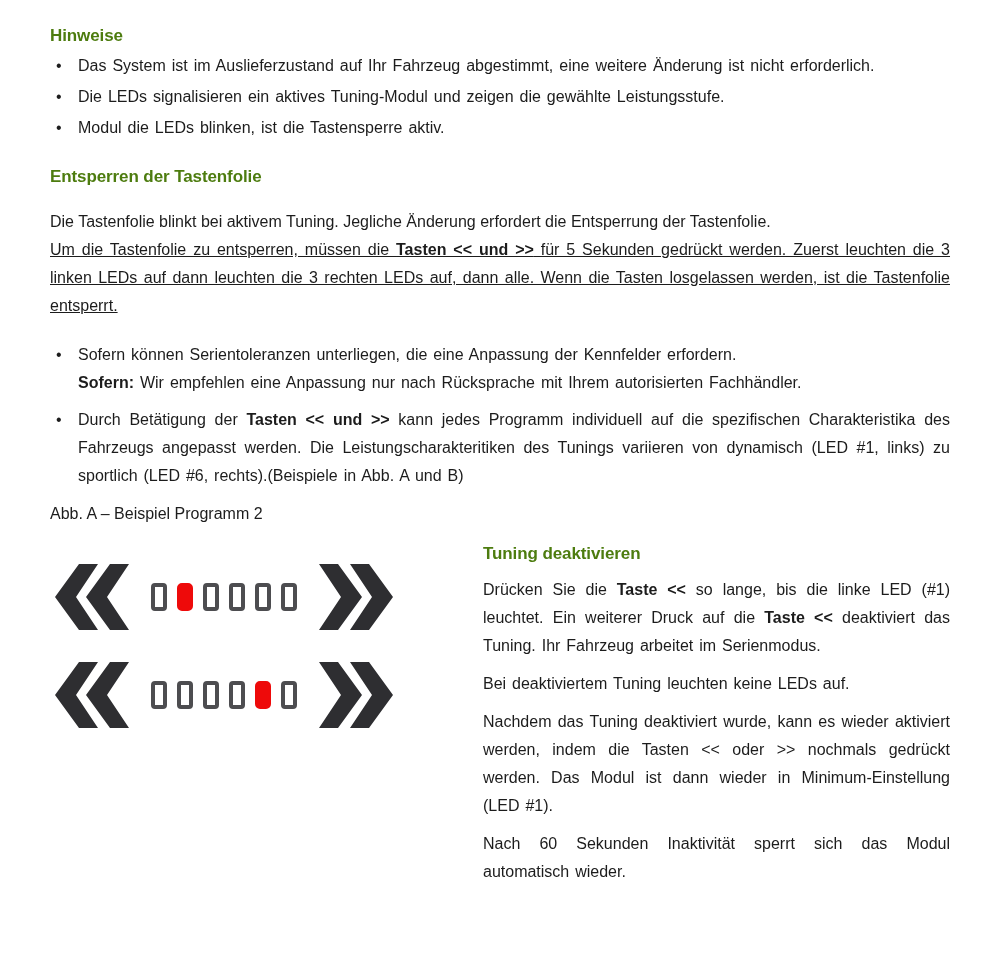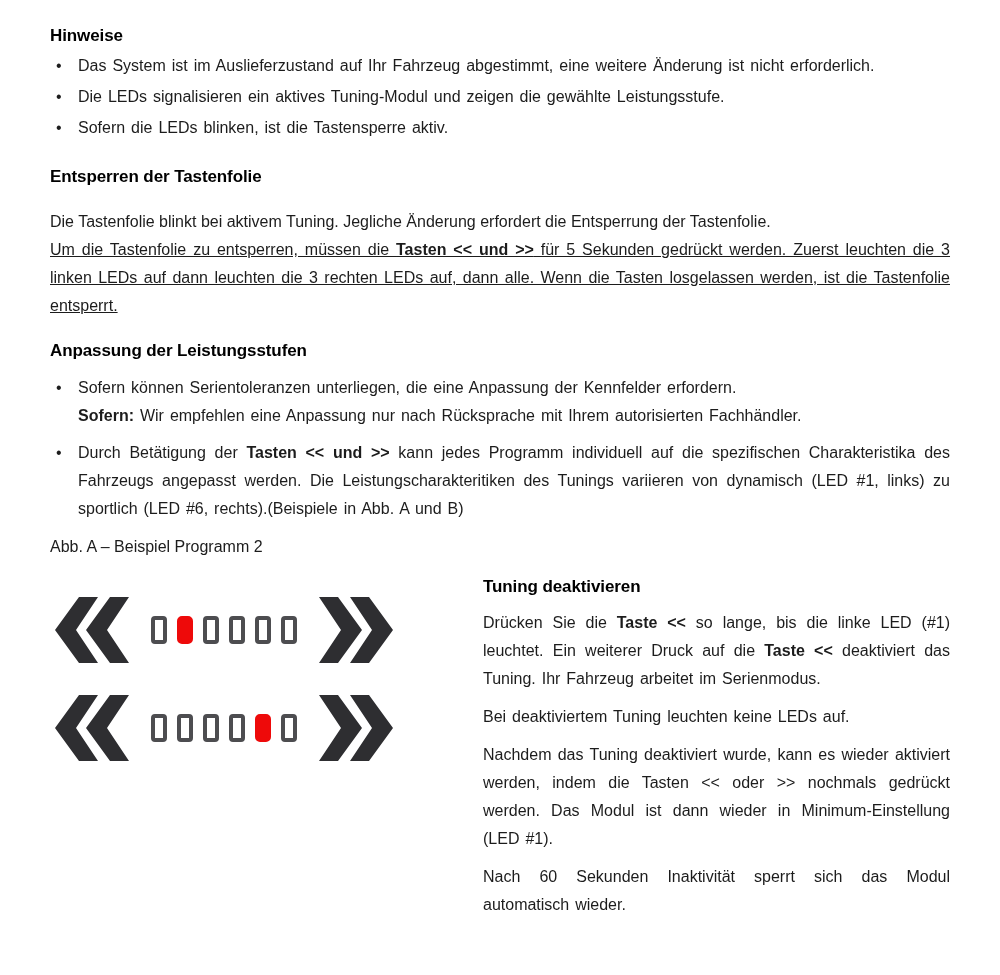--- a/index.html
+++ b/index.html
@@ -13,21 +13,21 @@
   html,body{background:#ffffff;}
   body{
     width:1000px;height:975px;overflow:hidden;
     font-family:"Liberation Sans",sans-serif;
     color:var(--text);
     font-size:16px;
   }
   .page{padding:26px 50px 0 50px;}
 
   .head{
-    font-size:17px;font-weight:700;color:#000000;
+    font-size:17px;font-weight:700;color:#4d7c0f;
     letter-spacing:-0.1px;
   }
 
   
   .sec-hinweise .head{margin-bottom:7px;}
   ul.bullets{list-style:none;}
   ul.bullets li{
     position:relative;padding-left:28px;margin-bottom:5px;
     line-height:26px;text-align:justify;word-spacing:1.5px;
   }
@@ -79,34 +79,33 @@
 </head>
 <body>
 
 <div class="page">
 
   <section class="sec-hinweise">
     <div class="head">Hinweise</div>
     <ul class="bullets">
       <li>Das System ist im Auslieferzustand auf Ihr Fahrzeug abgestimmt, eine weitere Änderung ist nicht erforderlich.</li>
       <li>Die LEDs signalisieren ein aktives Tuning-Modul und zeigen die gewählte Leistungsstufe.</li>
-      <li>Sofern die LEDs blinken, ist die Tastensperre aktiv.</li>
+      <li>Modul die LEDs blinken, ist die Tastensperre aktiv.</li>
     </ul>
   </section>
 
   <section class="sec-entsperren">
     <div class="head">Entsperren der Tastenfolie</div>
     <div class="para">
       <div>Die Tastenfolie blinkt bei aktivem Tuning. Jegliche Änderung erfordert die Entsperrung der Tastenfolie.</div>
       <div class="jline"><span>Um die Tastenfolie zu entsperren, müssen die </span><span style="font-weight: 700;">Tasten &lt;&lt; und &gt;&gt;</span><span> für 5 Sekunden gedrückt werden. Zuerst leuchten die 3 linken LEDs auf dann leuchten die 3 rechten LEDs auf, dann alle. Wenn die Tasten losgelassen werden, ist die Tastenfolie entsperrt.</span></div>
     </div>
   </section>
 
   <section class="sec-anpassung">
-    <div class="head">Anpassung der Leistungsstufen</div>
     <ul class="bullets">
       <li><span>Sofern können Serientoleranzen unterliegen, die eine Anpassung der Kennfelder erfordern.</span><br><span style="font-weight: 700;">Sofern:</span><span> Wir empfehlen eine Anpassung nur nach Rücksprache mit Ihrem autorisierten Fachhändler.</span></li>
       <li><span>Durch Betätigung der </span><span style="font-weight: 700;">Tasten &lt;&lt; und &gt;&gt;</span><span> kann jedes Programm individuell auf die spezifischen Charakteristika des Fahrzeugs angepasst werden. Die Leistungscharakteritiken des Tunings variieren von dynamisch (LED #1, links) zu sportlich (LED #6, rechts).(Beispiele in Abb. A und B)</span></li>
     </ul>
   </section>
 
   <div class="figures-row">
 
     <div class="left-col">
       <div class="fig-caption">Abb. A – Beispiel Programm 2</div>

